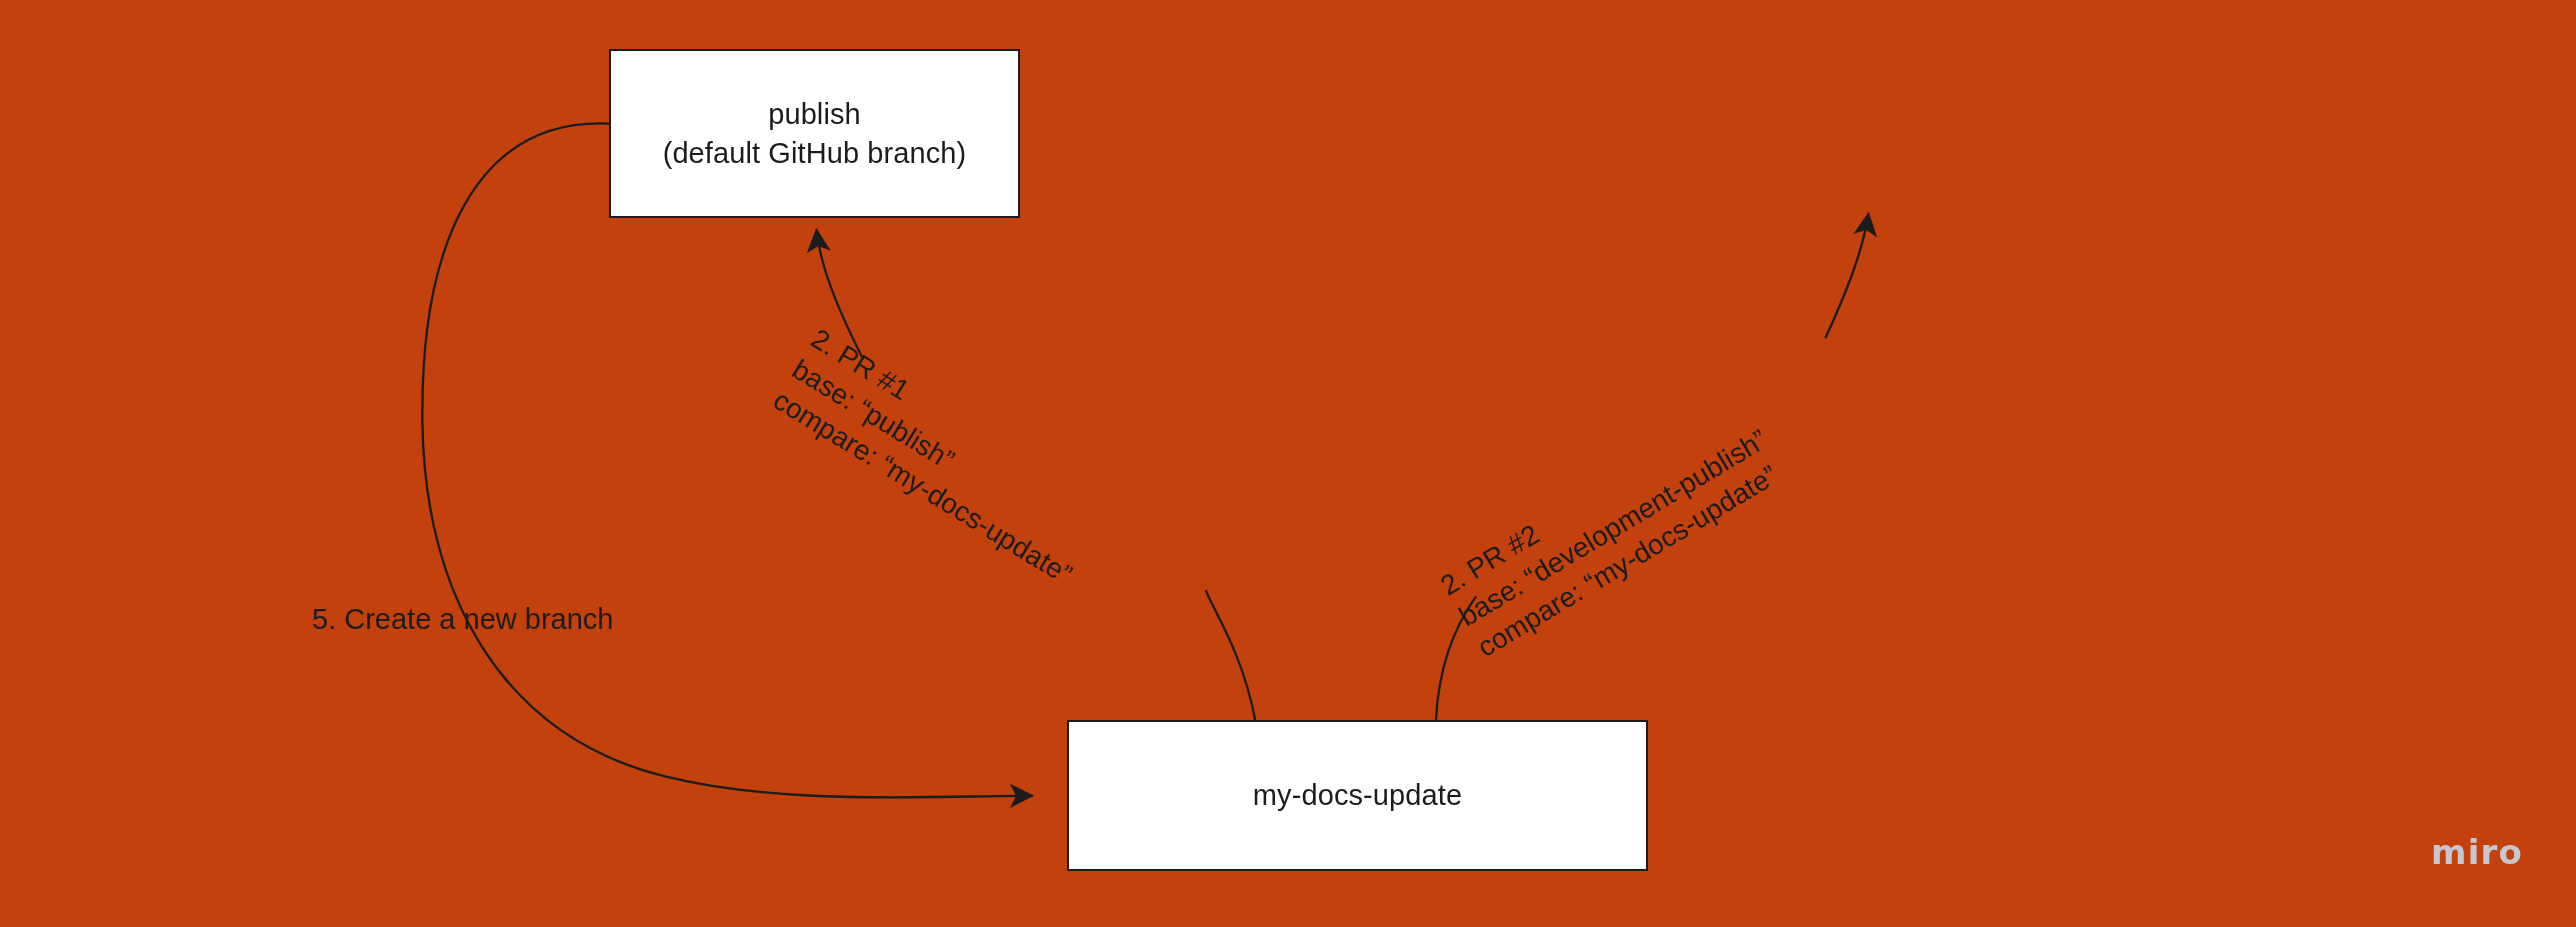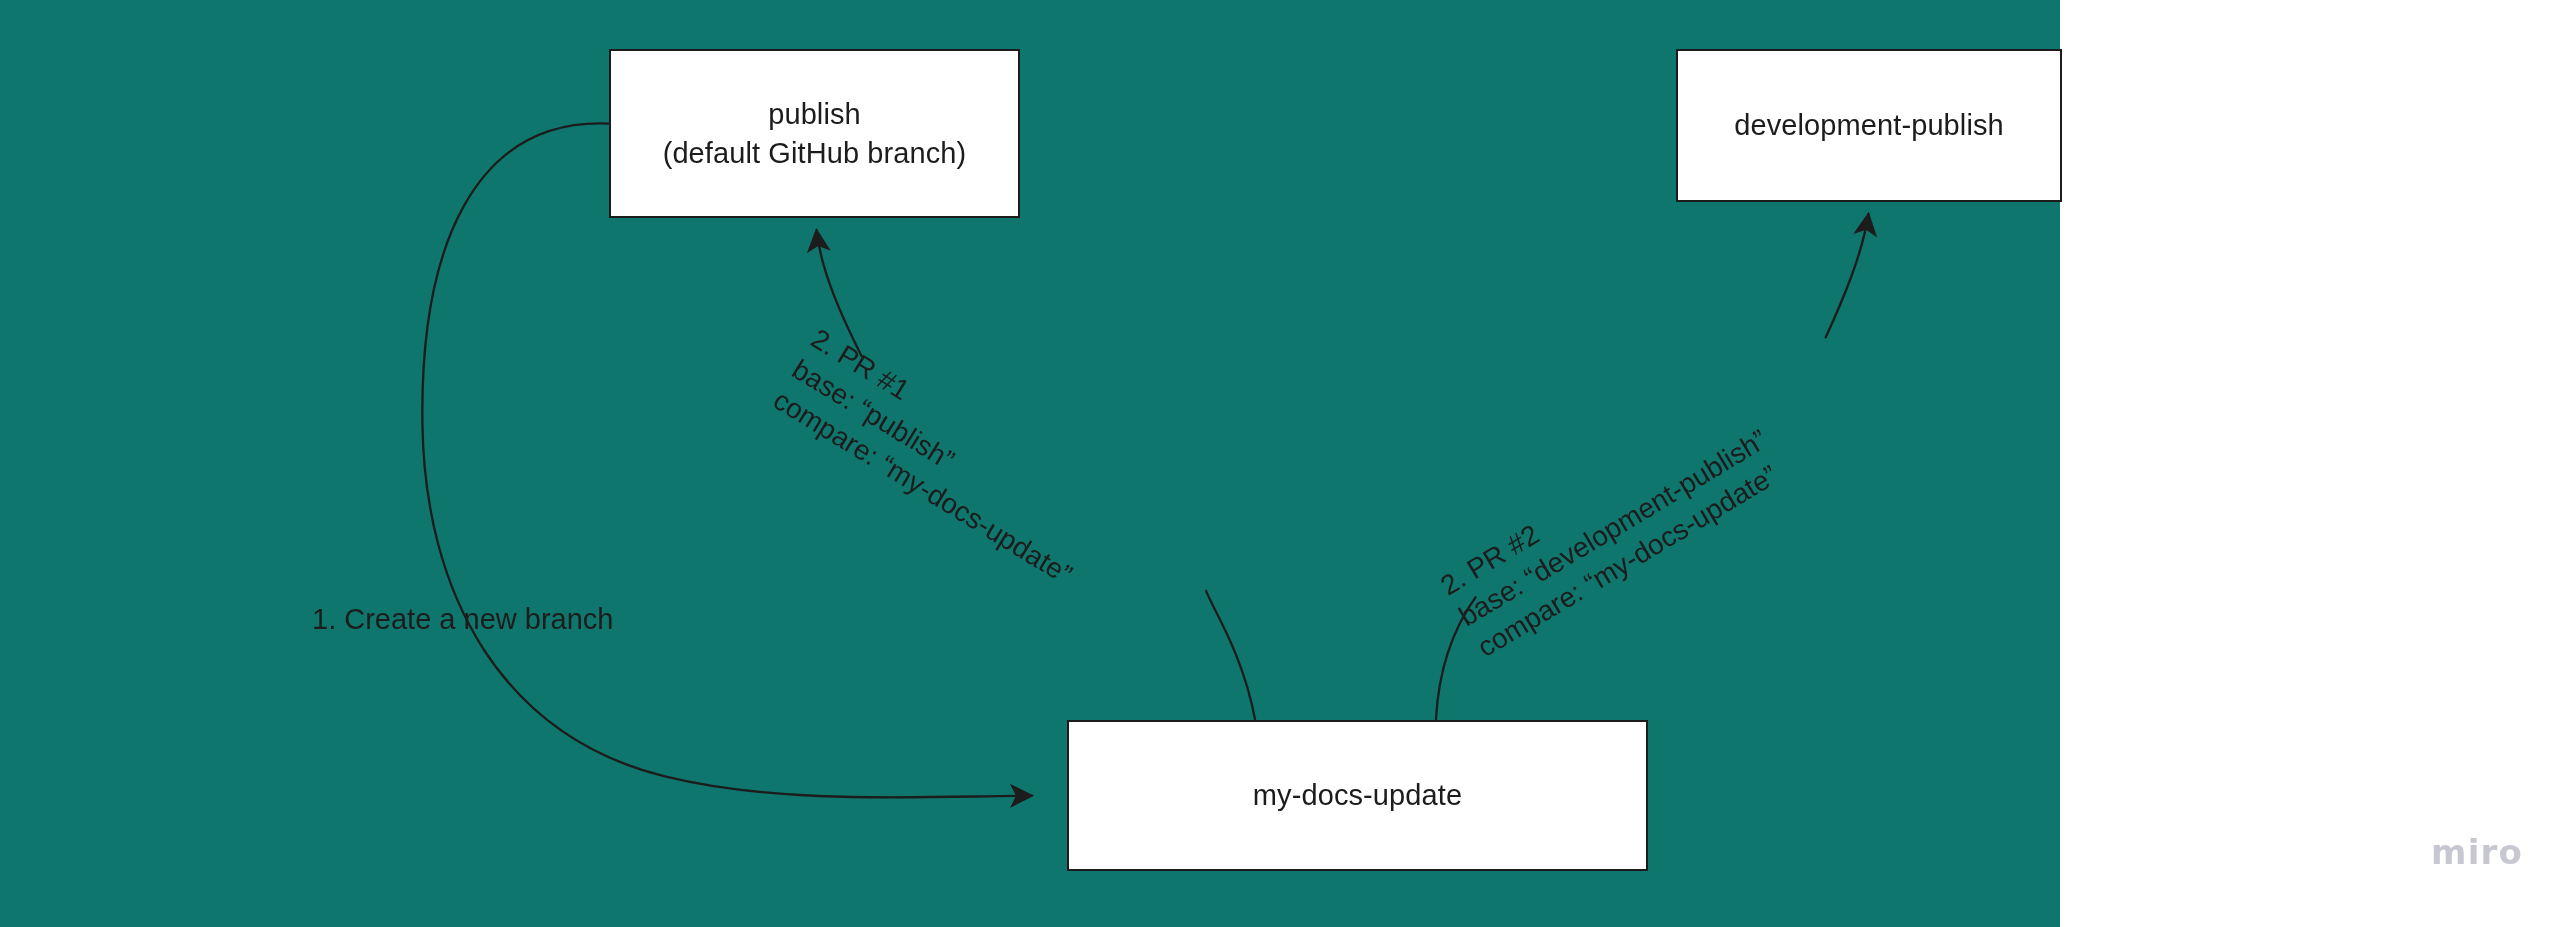--- a/index.html
+++ b/index.html
@@ -10,23 +10,23 @@
   }
   body {
     width: 2576px;
     height: 927px;
     overflow: hidden;
     font-family: "Liberation Sans", "DejaVu Sans", sans-serif;
     -webkit-font-smoothing: antialiased;
   }
   #canvas {
     position: relative;
-    width: 2060px;
+    width: 2576px;
     height: 927px;
-    background: #0f766e;
+    background: #c2410c;
   }
   .edges {
     position: absolute;
     left: 0;
     top: 0;
     width: 2576px;
     height: 927px;
     pointer-events: none;
   }
   .node {
@@ -131,29 +131,26 @@
              C 1862 852, 1890 800, 1910 772" fill="none" stroke="#1c1c1c" stroke-width="3"></path>
     <path d="M 2362 438
              C 2384 390, 2410 330, 2418 276" fill="none" stroke="#1c1c1c" stroke-width="3" marker-end="url(#arrowhead)"></path>
   </svg>
 
   <div class="node" id="node-publish">
     <span class="node-label">publish
 (default GitHub branch)</span>
   </div>
 
-  <div class="node" id="node-development-publish">
-    <span class="node-label">development-publish</span>
-  </div>
 
   <div class="node" id="node-my-docs-update">
     <span class="node-label">my-docs-update</span>
   </div>
 
-  <div class="edge-label" id="label-create-branch">1. Create a new branch</div>
+  <div class="edge-label" id="label-create-branch">5. Create a new branch</div>
 
   <div class="edge-label" id="label-pr-1">2. PR #1
 base: “publish”
 compare: “my-docs-update”</div>
 
   <div class="edge-label" id="label-pr-2">2. PR #2
 base: “development-publish”
 compare: “my-docs-update”</div>
 
   <div id="watermark">miro</div>

